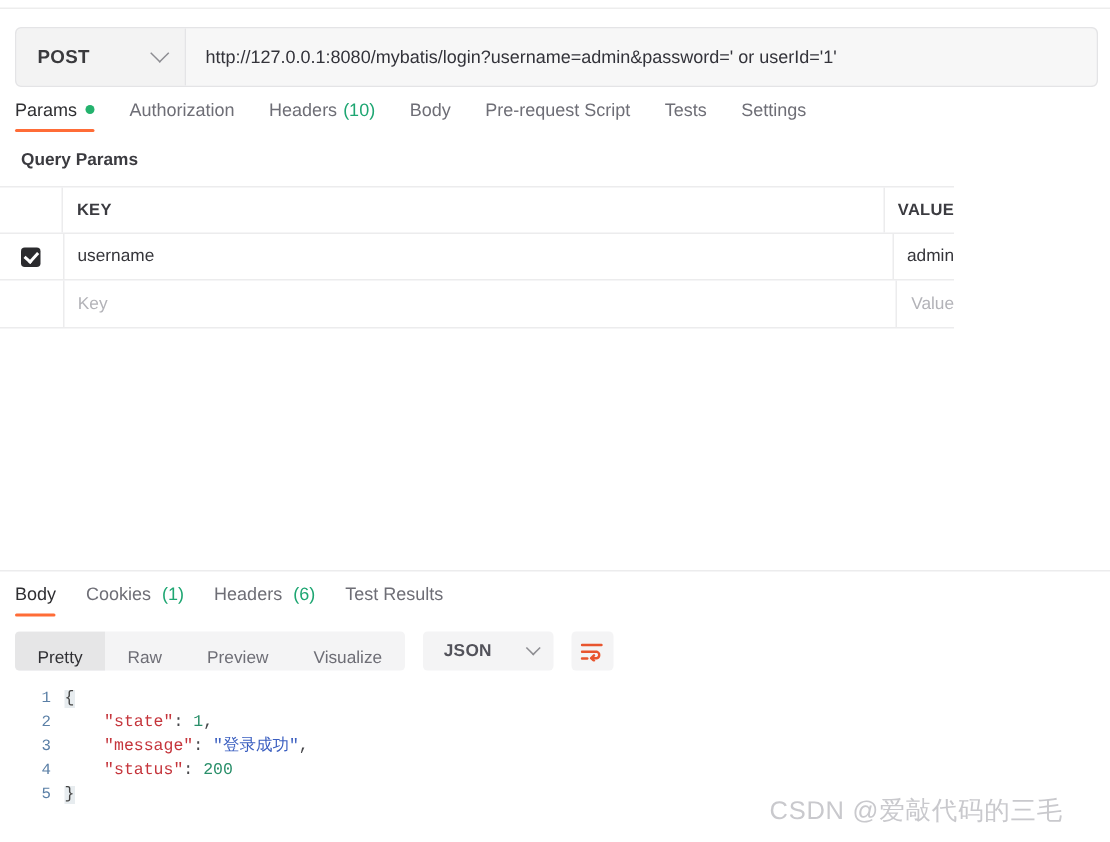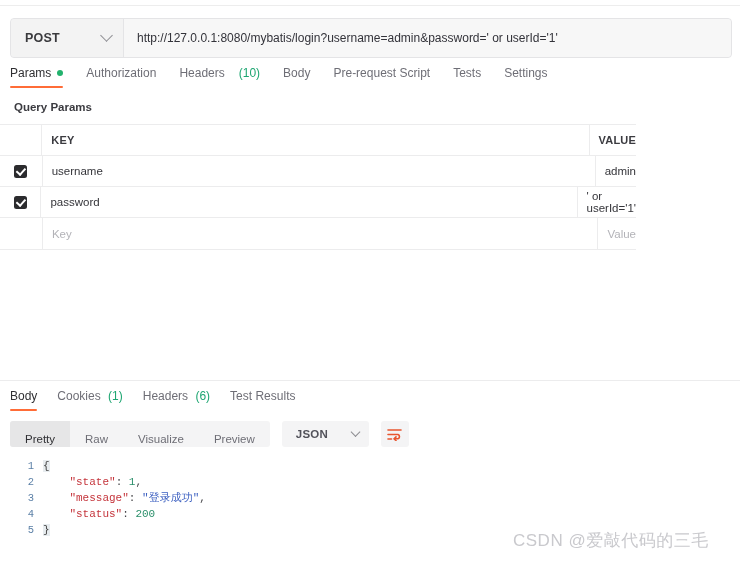--- a/index.html
+++ b/index.html
@@ -353,21 +353,21 @@
   <div class="req-tabs">
     <div class="req-tab active">
       <span>Params</span>
       <span class="dot"></span>
     </div>
     <div class="req-tab">
       <span>Authorization</span>
     </div>
     <div class="req-tab">
       <span>Headers</span>
-      <span style="margin-left:14px" class="count">(10)</span>
+      <span style="margin-left:4px" class="count">(10)</span>
     </div>
     <div class="req-tab">
       <span>Body</span>
     </div>
     <div class="req-tab">
       <span>Pre-request Script</span>
     </div>
     <div class="req-tab">
       <span>Tests</span>
     </div>
@@ -387,27 +387,20 @@
     </div>
 
     <div class="prow">
       <div class="pcell-check">
         <span class="cbox"></span>
       </div>
       <div class="pcell-key">username</div>
       <div class="pcell-val">admin</div>
     </div>
 
-    <div class="prow">
-      <div class="pcell-check">
-        <span class="cbox"></span>
-      </div>
-      <div class="pcell-key">password</div>
-      <div class="pcell-val">' or userId='1'</div>
-    </div>
 
     <div class="prow">
       <div class="pcell-check"></div>
       <div class="pcell-key placeholder">Key</div>
       <div class="pcell-val placeholder">Value</div>
     </div>
 
   </div>
 
   <div class="resp-divider"></div>
@@ -426,22 +419,22 @@
     </div>
     <div class="resp-tab">
       <span>Test Results</span>
     </div>
   </div>
 
   <div class="resp-toolbar">
     <div class="seg-group">
       <div class="seg active">Pretty</div>
       <div class="seg">Raw</div>
+      <div class="seg">Preview</div>
       <div class="seg">Visualize</div>
-      <div class="seg">Preview</div>
     </div>
 
     <div class="json-select">
       <span class="json-label">JSON</span>
       <span class="chev-sm"></span>
     </div>
 
     <div class="wrap-btn">
       <svg width="15" height="13" viewBox="0 0 15 13">
         <line x1="1" y1="2" x2="14" y2="2" stroke="#e8552f" stroke-width="1.6" stroke-linecap="round"></line>

